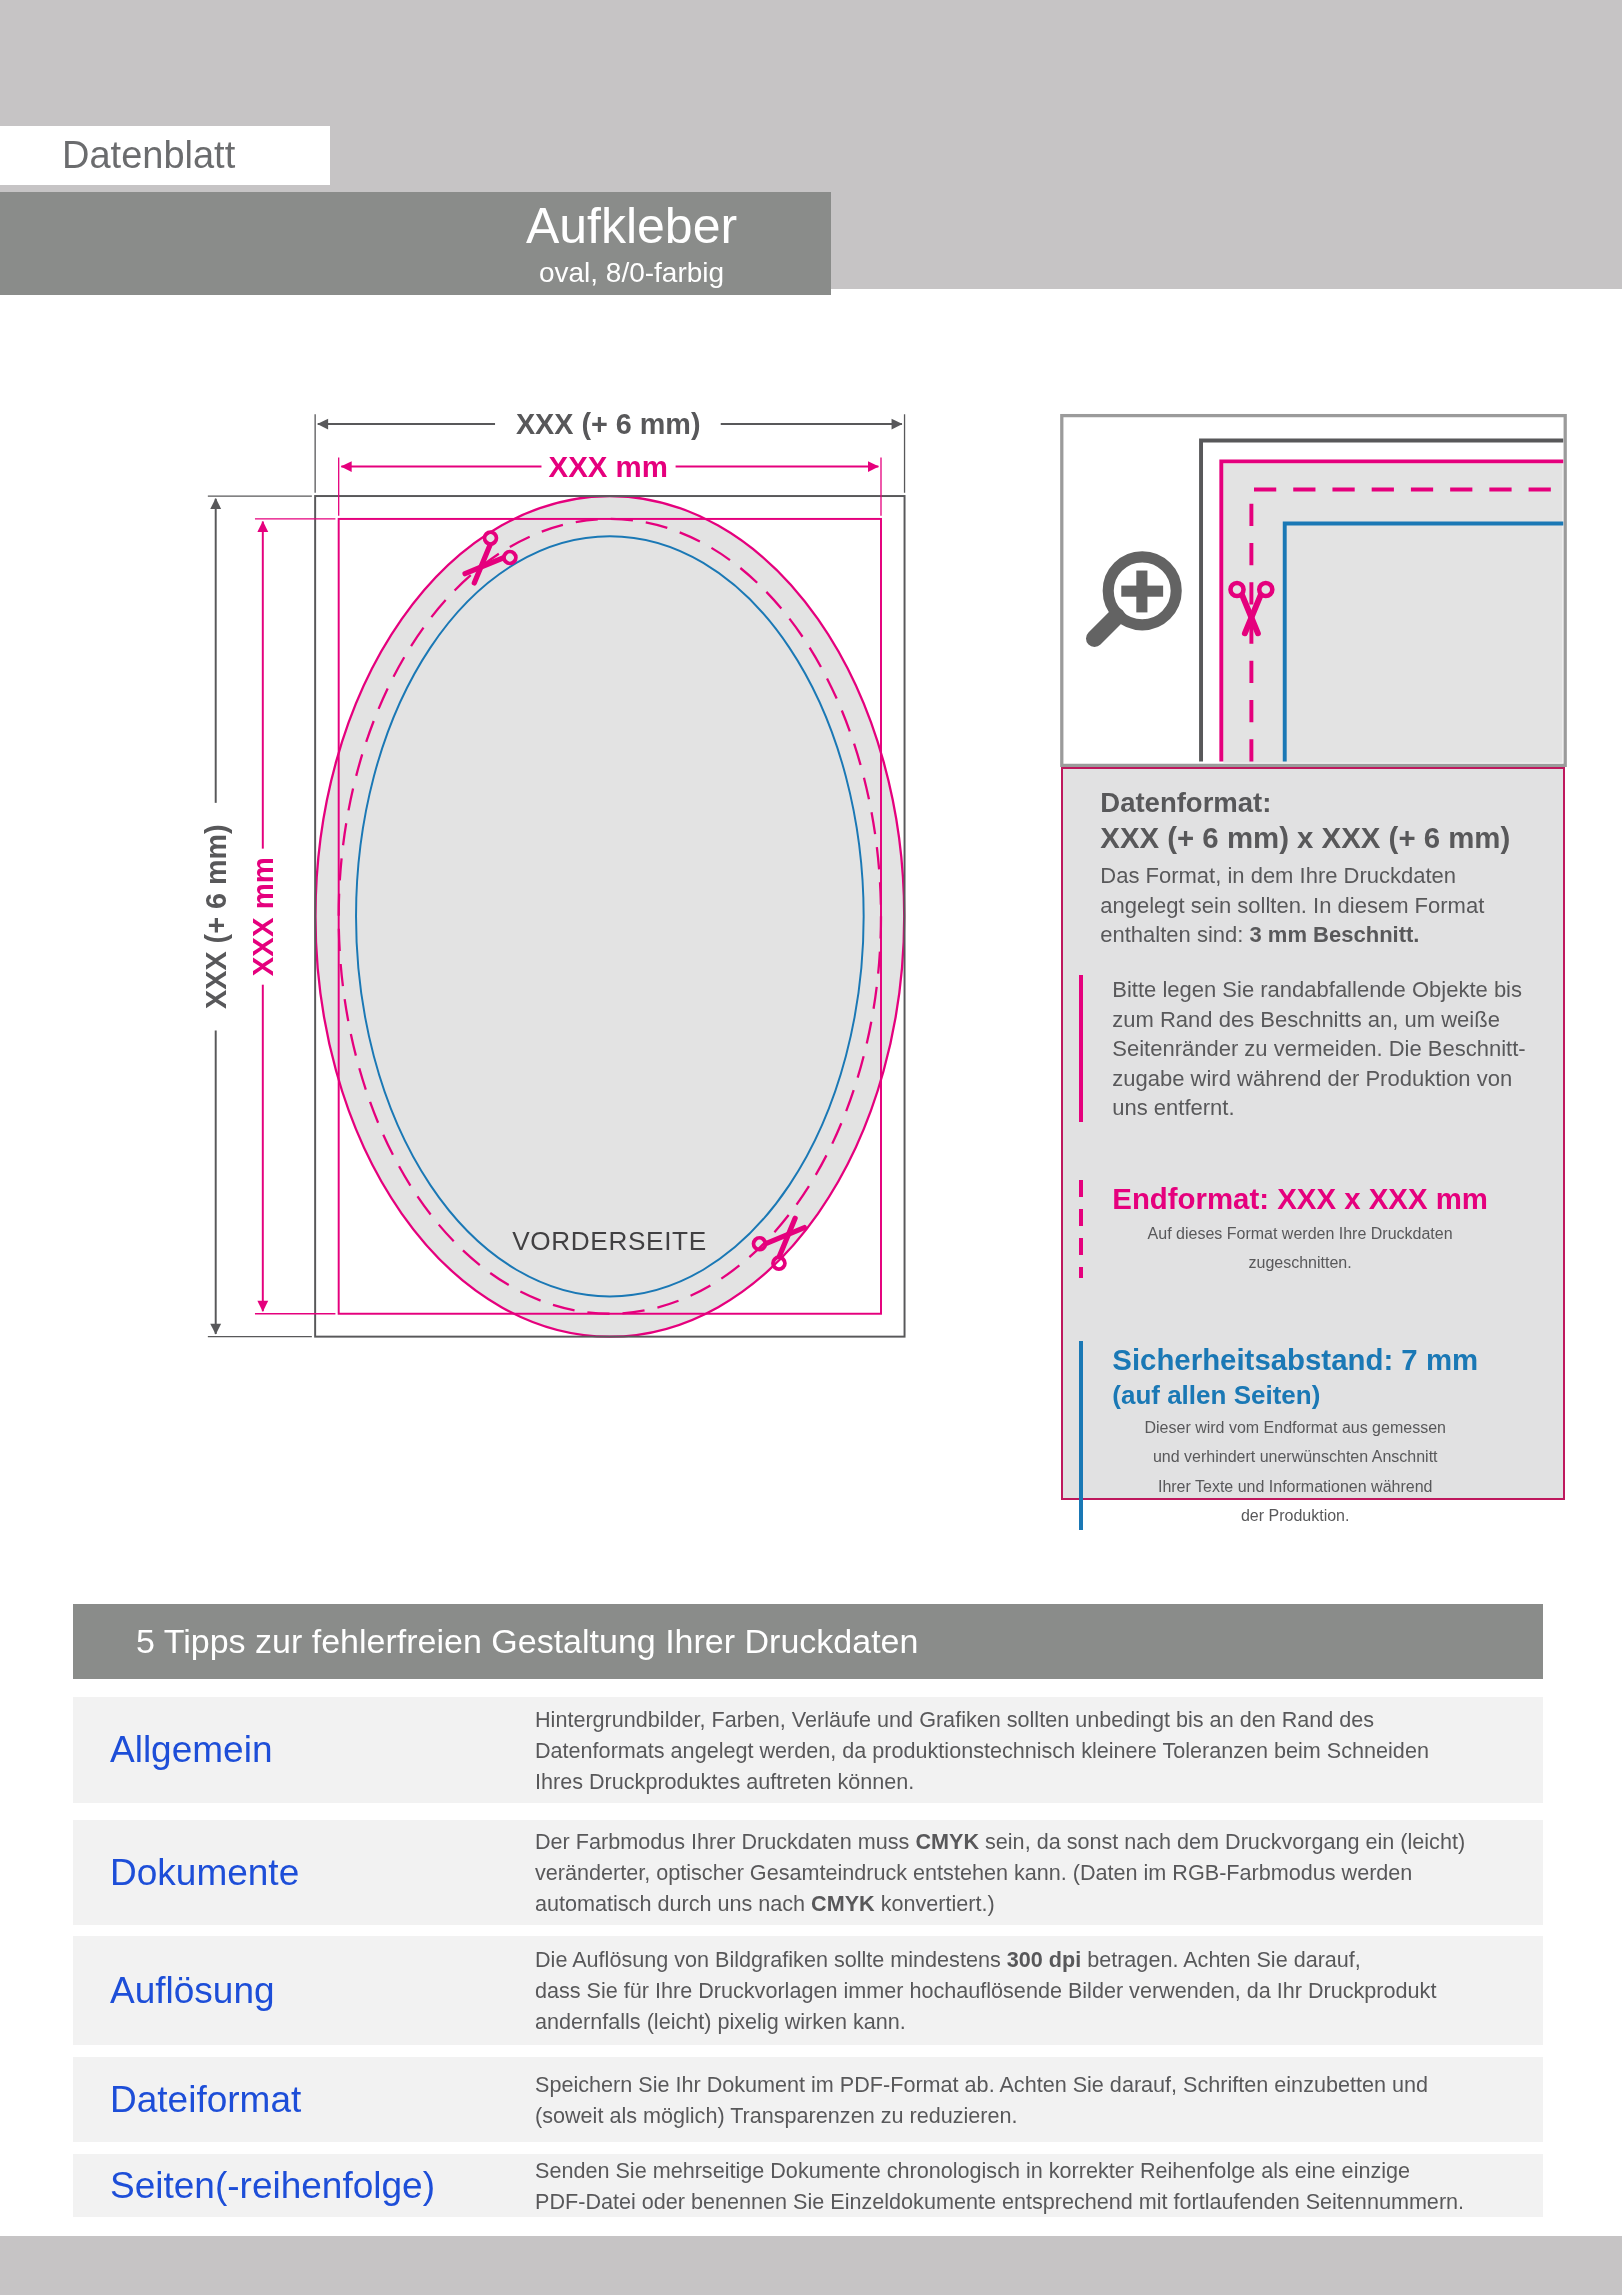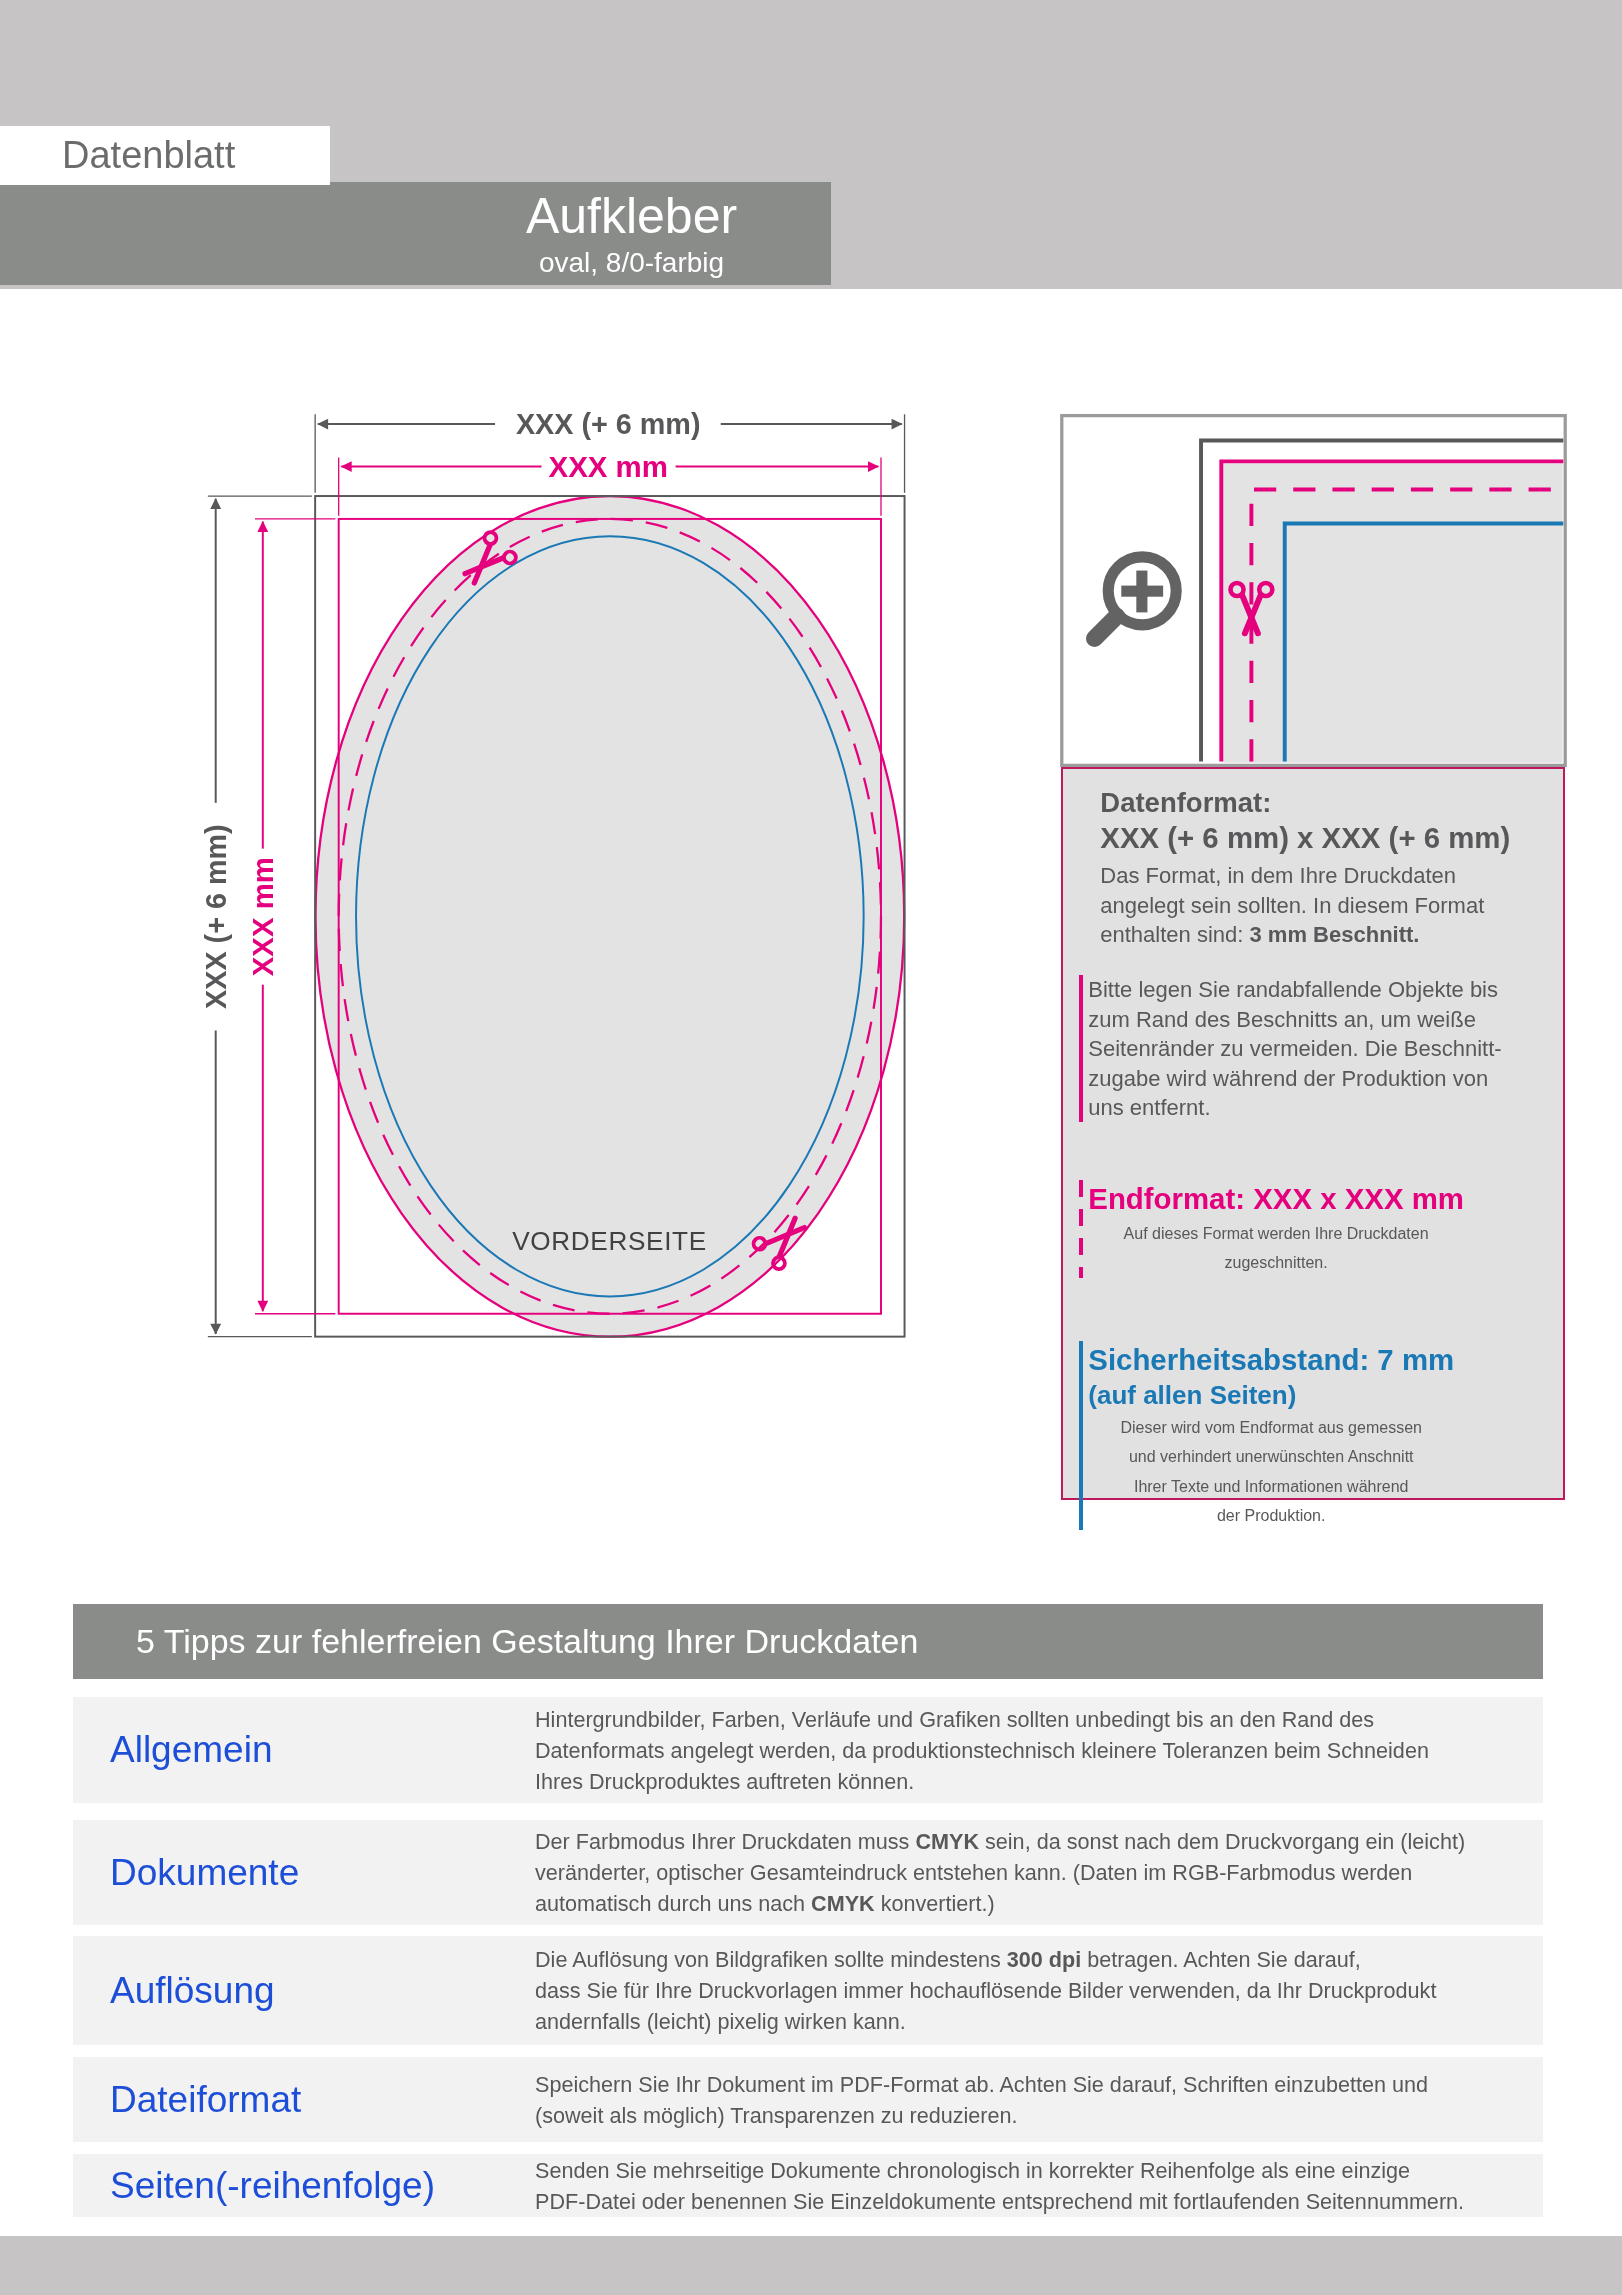--- a/index.html
+++ b/index.html
@@ -1,41 +1,41 @@
 <!DOCTYPE html>
 <html style="font-size:10.5px"><head>
 <meta charset="utf-8">
 <style>
   html,body{margin:0;padding:0;background:#ffffff;}
   #page{position:relative;width:1623px;height:2295px;background:#ffffff;overflow:hidden;
         font-family:"Liberation Sans", sans-serif;color:#58585a;}
   
   .topband{position:absolute;left:0;top:0;width:1623px;height:289px;background:#c6c4c5;}
-  .product-banner{position:absolute;left:0;top:182px;width:831px;height:103px;background:#8a8c8a;}
+  .product-banner{position:absolute;left:0;top:192px;width:831px;height:103px;background:#8a8c8a;}
   .banner-text{position:absolute;left:432px;top:0;width:399px;height:103px;text-align:center;color:#ffffff;}
   .banner-title{font-size:50px;line-height:60px;margin-top:3.9px;}
   .banner-subtitle{font-size:28px;line-height:34px;}
   .datenblatt-box{position:absolute;left:0;top:126px;width:330px;height:59px;background:#ffffff;}
   .datenblatt-box span{display:block;font-size:38px;line-height:59px;padding-left:62px;color:#6b6c6e;}
   
   #diagram-svg{position:absolute;left:183px;top:393px;}
   #detail-svg{position:absolute;left:1059px;top:413px;}
   
   #info-panel{position:absolute;left:1061px;top:767px;width:504px;height:733px;
               box-sizing:border-box;background:#e1e1e2;border:2px solid #be185d;
               padding:0 19.6px 0 15.7px;}
   .ip-h1{font-weight:700;font-size:27.5px;line-height:33px;margin:17px 0 0 21.6px;color:#58585a;}
   .ip-h2{font-weight:700;font-size:29.4px;line-height:37px;margin:0 0 0 21.6px;color:#58585a;}
   .ip-body{font-size:22px;line-height:29.4px;margin:5.2px 0 0 21.6px;white-space:pre-line;}
   .note{display:flex;align-items:stretch;}
   .note .bar{flex:0 0 4.6px;}
   .bar-solid-magenta{background:#e5007d;}
   .bar-dashed-magenta{background:repeating-linear-gradient(to bottom,#e5007d 0 17px,transparent 17px 29px);}
   .bar-solid-blue{background:#1a78b5;}
-  .note .note-content{margin-left:5px;}
+  .note .note-content{margin-left:29px;}
   .note-bleed{margin-top:26px;}
   .note-bleed p{font-size:22px;line-height:29.4px;margin:0;white-space:pre-line;}
   .note-endformat{margin-top:58px;}
   .nh-magenta{font-weight:700;font-size:29.4px;line-height:37px;color:#e5007d;}
   .nh-blue{font-weight:700;font-size:29.4px;line-height:38px;color:#1a78b5;}
   .nh-blue-sub{font-weight:700;font-size:26px;line-height:33px;color:#1a78b5;}
   .note-sicherheit{margin-top:63px;}
   .note p.nbody{font-size:16px;line-height:29.4px;margin:1.3px 0 0 0;white-space:pre-line;text-align:center;}
   
   .tips-banner{position:absolute;left:73px;top:1604px;width:1470px;height:75px;background:#8a8c8a;}

